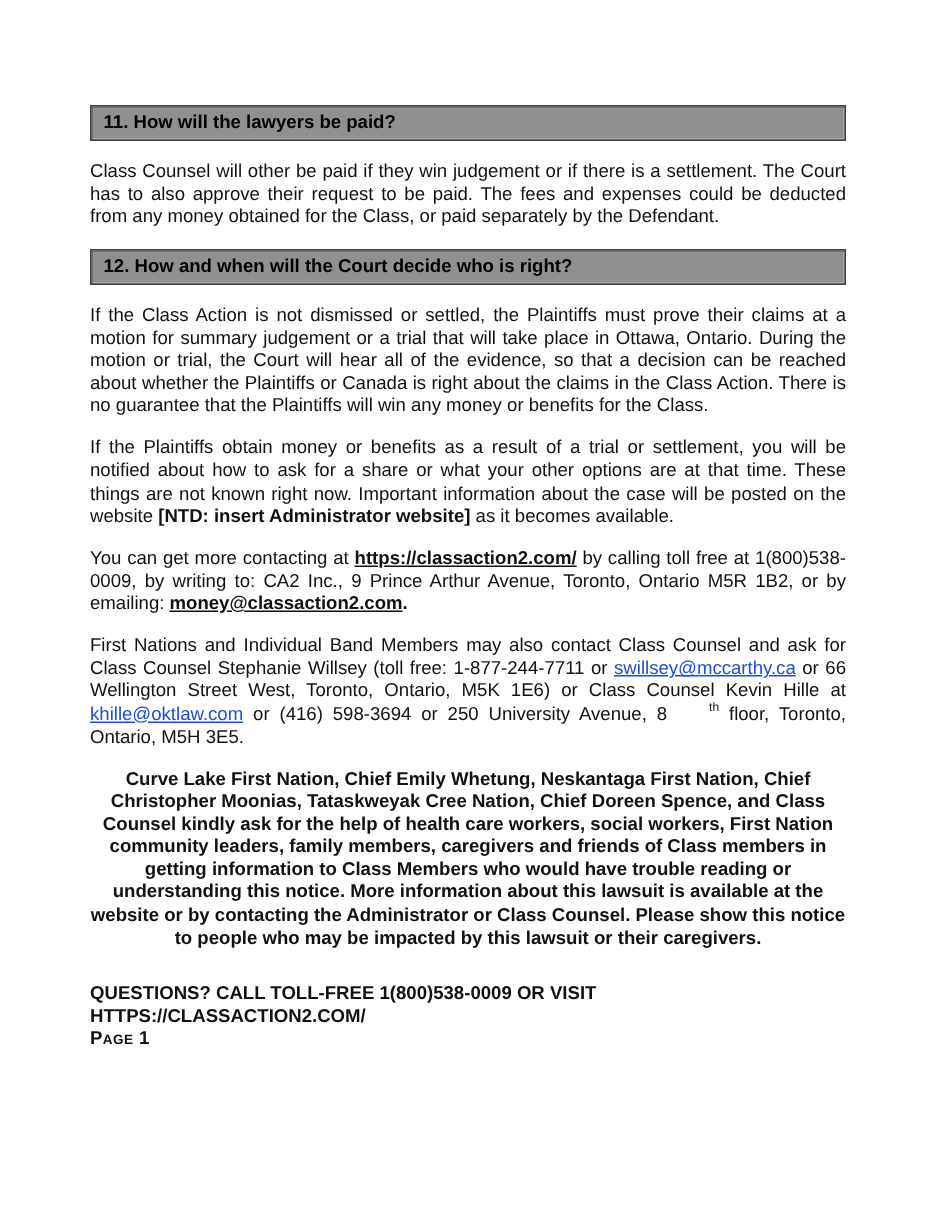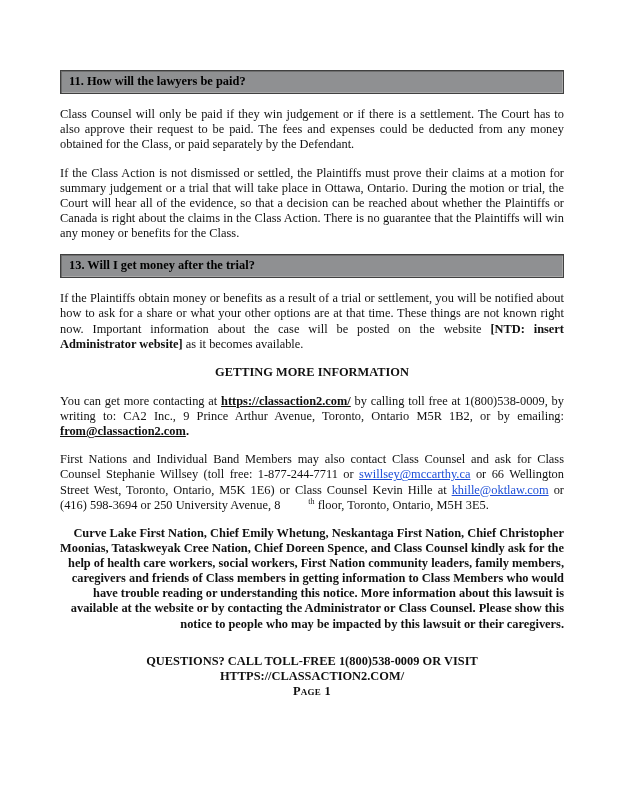--- a/index.html
+++ b/index.html
@@ -5,21 +5,21 @@
   html, body {
     margin: 0;
     padding: 0;
     background: #ffffff;
   }
   .page {
     position: relative;
     width: 604px;
     height: 807px;
     background: #ffffff;
-    font-family: Liberation Serif, serif;
+    font-family: Liberation Sans, sans-serif;
     font-size: 12.4px;
     line-height: 1.22;
     color: #111111;
     overflow: hidden;
   }
   .content {
     position: absolute;
     top: 70px;
     left: 60px;
     width: 504px;
@@ -51,58 +51,56 @@
     color: #111111;
     cursor: pointer;
   }
   .plainlink {
     text-decoration: underline;
     color: #1d4ed8;
     cursor: pointer;
   }
   .appeal {
     font-weight: bold;
-    text-align: right;
+    text-align: center;
     margin: 0 0 16px 0;
   }
   sup { font-size: 8px; line-height: 0; margin-left: 28px; }
   .footer {
-    text-align: center;
     font-weight: bold;
     margin-top: 22px;
   }
   .footer .line { display: block; }
   .footer .pagenum { font-variant: small-caps; letter-spacing: 0.3px; }
 </style>
 </head>
 <body>
 
 <div class="page">
   <div class="content">
 
     <div class="qbar">
       <span>11. How will the lawyers be paid?</span>
     </div>
 
-    <p class="para">Class Counsel will only be paid if they win judgement or if there is a settlement. The Court has to also approve their request to be paid. The fees and expenses could be deducted from any money obtained for the Class, or paid separately by the Defendant.</p>
+    <p class="para">Class Counsel will other be paid if they win judgement or if there is a settlement. The Court has to also approve their request to be paid. The fees and expenses could be deducted from any money obtained for the Class, or paid separately by the Defendant.</p>
+
+
+    <div class="qbar">
+      <span>12. How and when will the Court decide who is right?</span>
+    </div>
+
+    <p class="para">If the Class Action is not dismissed or settled, the Plaintiffs must prove their claims at a motion for summary judgement or a trial that will take place in Ottawa, Ontario. During the motion or trial, the Court will hear all of the evidence, so that a decision can be reached about whether the Plaintiffs or Canada is right about the claims in the Class Action. There is no guarantee that the Plaintiffs will win any money or benefits for the Class.</p>
+
+
+    <p class="para"><span>If the Plaintiffs obtain money or benefits as a result of a trial or settlement, you will be notified about how to ask for a share or what your other options are at that time. These things are not known right now. Important information about the case will be posted on the website </span><span class="bold">[NTD: insert Administrator website]</span><span> as it becomes available.</span></p>
 
 
 
-    <p class="para">If the Class Action is not dismissed or settled, the Plaintiffs must prove their claims at a motion for summary judgement or a trial that will take place in Ottawa, Ontario. During the motion or trial, the Court will hear all of the evidence, so that a decision can be reached about whether the Plaintiffs or Canada is right about the claims in the Class Action. There is no guarantee that the Plaintiffs will win any money or benefits for the Class.</p>
-
-    <div class="qbar">
-      <span>13. Will I get money after the trial?</span>
-    </div>
-
-    <p class="para"><span>If the Plaintiffs obtain money or benefits as a result of a trial or settlement, you will be notified about how to ask for a share or what your other options are at that time. These things are not known right now. Important information about the case will be posted on the website </span><span class="bold">[NTD: insert Administrator website]</span><span> as it becomes available.</span></p>
-
-    <div class="center-heading">GETTING MORE INFORMATION</div>
-
-
-    <p class="para"><span>You can get more contacting at </span><span class="doclink">https://classaction2.com/</span><span> by calling toll free at 1(800)538-0009, by writing to: CA2 Inc., 9 Prince Arthur Avenue, Toronto, Ontario M5R 1B2, or by emailing: </span><span class="doclink">from@classaction2.com</span><span class="bold">.</span></p>
+    <p class="para"><span>You can get more contacting at </span><span class="doclink">https://classaction2.com/</span><span> by calling toll free at 1(800)538-0009, by writing to: CA2 Inc., 9 Prince Arthur Avenue, Toronto, Ontario M5R 1B2, or by emailing: </span><span class="doclink">money@classaction2.com</span><span class="bold">.</span></p>
 
     <p class="para"><span>First Nations and Individual Band Members may also contact Class Counsel and ask for Class Counsel Stephanie Willsey (toll free: 1-877-244-7711 or </span><span class="plainlink">swillsey@mccarthy.ca</span><span> or 66 Wellington Street West, Toronto, Ontario, M5K 1E6) or Class Counsel Kevin Hille at </span><span class="plainlink">khille@oktlaw.com</span><span> or (416) 598-3694 or 250 University Avenue, 8</span><sup>th</sup><span> floor, Toronto, Ontario, M5H 3E5.</span></p>
 
     <p class="appeal">Curve Lake First Nation, Chief Emily Whetung, Neskantaga First Nation, Chief Christopher Moonias, Tataskweyak Cree Nation, Chief Doreen Spence, and Class Counsel kindly ask for the help of health care workers, social workers, First Nation community leaders, family members, caregivers and friends of Class members in getting information to Class Members who would have trouble reading or understanding this notice. More information about this lawsuit is available at the website or by contacting the Administrator or Class Counsel. Please show this notice to people who may be impacted by this lawsuit or their caregivers.</p>
 
     <div class="footer">
       <span class="line">QUESTIONS? CALL TOLL-FREE 1(800)538-0009 OR VISIT</span>
       <span class="line">HTTPS://CLASSACTION2.COM/</span>
       <span class="line pagenum">Page 1</span>
     </div>

